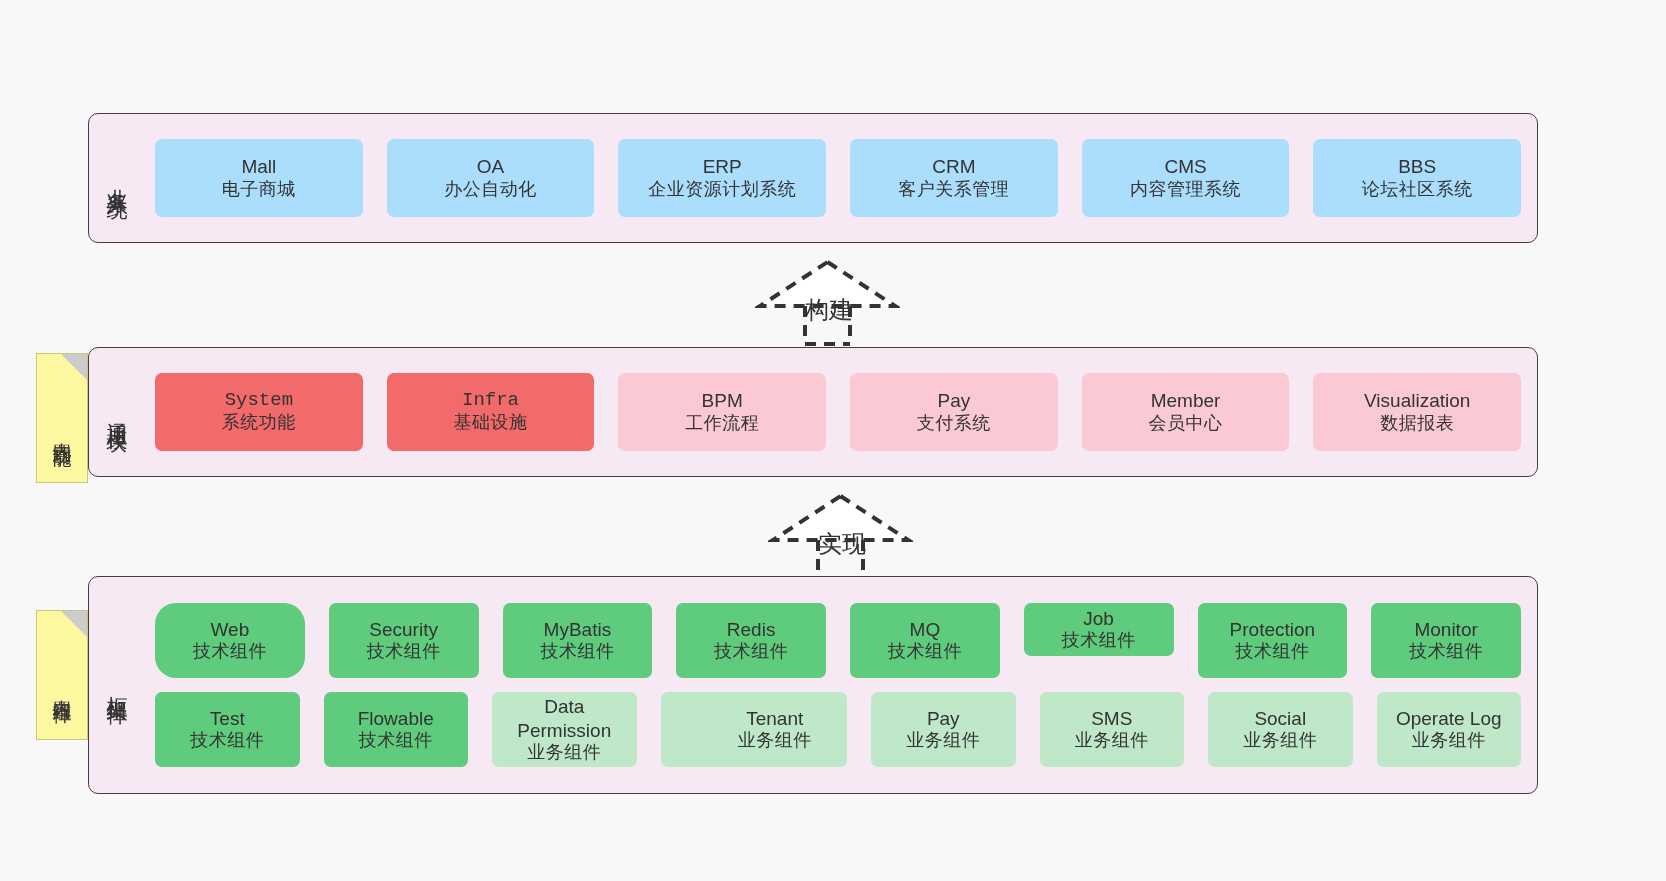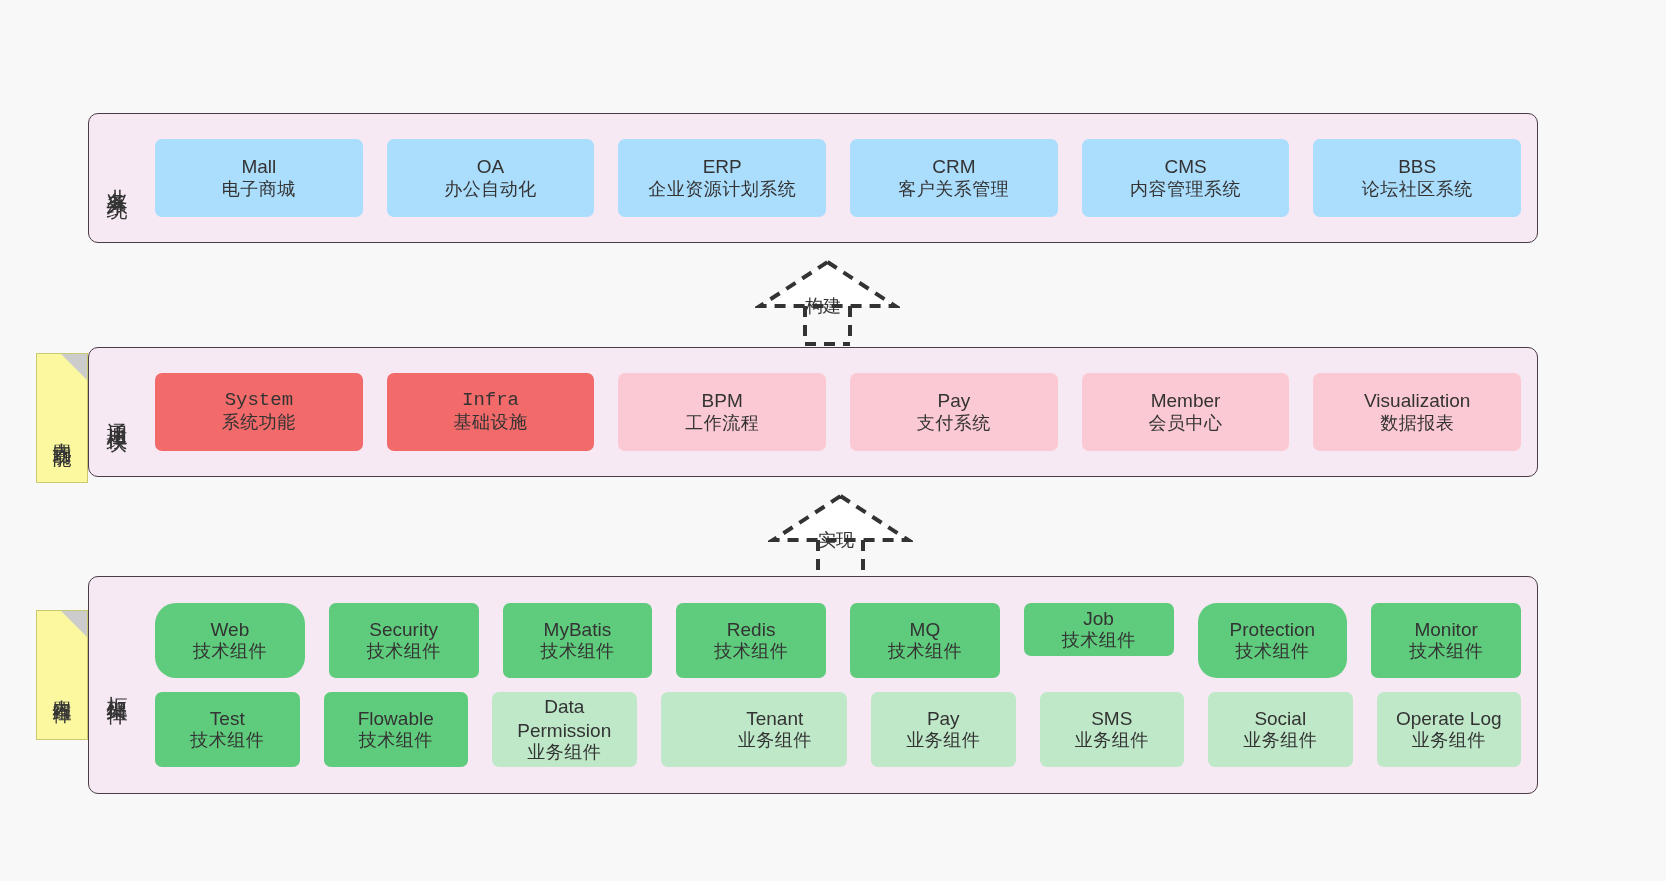--- a/index.html
+++ b/index.html
@@ -123,21 +123,21 @@
     border-top: 26px solid #cccccc;
   }
 
   
   .connector {
     position: absolute;
   }
   .connector svg { display: block; }
   .connector-label {
     position: absolute;
-    font-size: 18px;
+    font-size: 24px;
     color: #333333;
     white-space: nowrap;
     background: transparent;
   }
 </style>
 </head>
 <body>
 
 <div id="canvas">
 
@@ -256,21 +256,21 @@
             <div class="cn">技术组件</div>
           </div>
           <div class="node n-green" style="height: 75px;">
             <div class="en">MQ</div>
             <div class="cn">技术组件</div>
           </div>
           <div class="node n-green" style="height: 53px;">
             <div class="en">Job</div>
             <div class="cn">技术组件</div>
           </div>
-          <div class="node n-green" style="height: 75px; border-radius: 19px;">
+          <div class="node n-green" style="height: 75px;">
             <div class="en">Protection</div>
             <div class="cn">技术组件</div>
           </div>
           <div class="node n-green" style="height: 75px;">
             <div class="en">Monitor</div>
             <div class="cn">技术组件</div>
           </div>
         </div>
       <div class="row" id="framework-row2">
           <div class="node n-green" style="height: 75px;">

